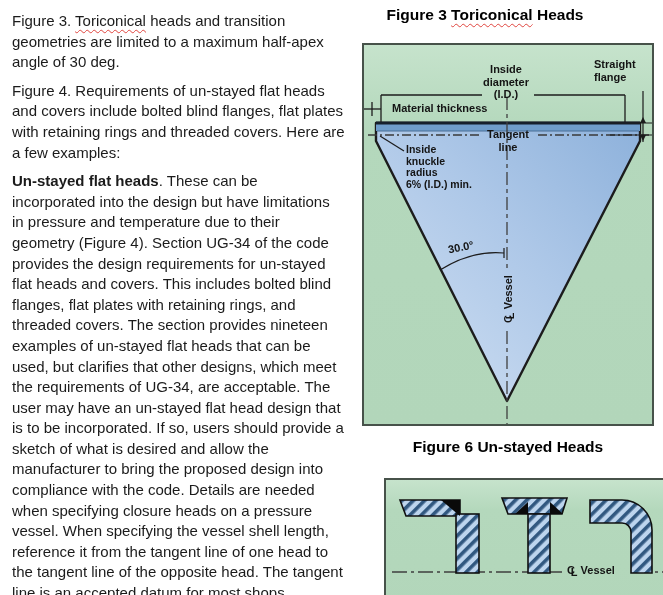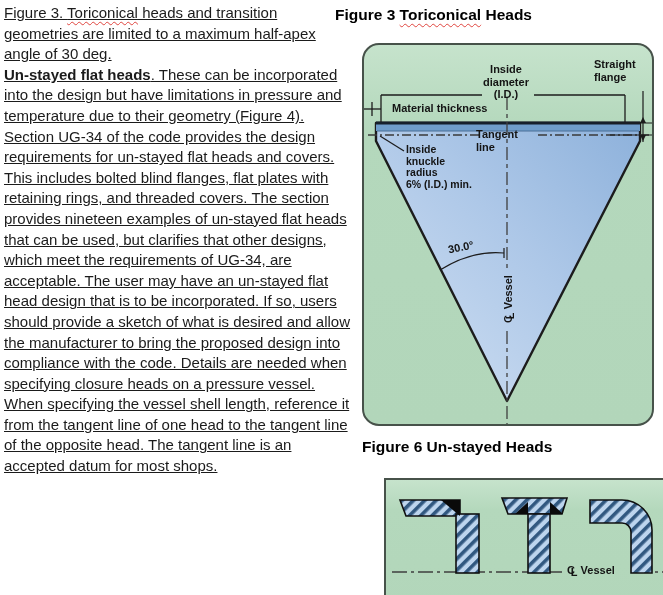--- a/index.html
+++ b/index.html
@@ -3,62 +3,63 @@
 <meta charset="utf-8">
 <style>
   * { margin:0; padding:0; box-sizing:border-box; }
   html,body { width:663px; height:595px; background:#ffffff; overflow:hidden;
               font-family:"Liberation Sans", sans-serif; }
   #canvas { position:relative; width:663px; height:595px; background:#ffffff; }
 
   
   .article { position:absolute; left:4px; top:3px; width:349px;
              font-size:15px; line-height:20.6px; color:#1b1b1b; }
-  .article p { margin:0;text-decoration:underline; }
+  .article p { margin:8px; }
   .misspelled { text-decoration:underline wavy #e0453f; text-decoration-thickness:1px;
                 text-underline-offset:3px; }
   .lead-bold { font-weight:bold; }
 
   
   .fig-caption { position:absolute; font-weight:bold; font-size:15.5px; color:#000;
-                 white-space:nowrap; }
+                 text-align:center; white-space:nowrap; }
   #fig3-caption { left:335px; top:6px; width:300px; }
   #fig4-caption { left:362px; top:438px; width:292px; }
 
   
   .figbox { position:absolute; border:2px solid #47524a;
             background:linear-gradient(180deg,#c6e3cc 0%, #b4d8bc 22%, #b2d6ba 100%); }
-  #fig3-box { left:362px; top:43px;  width:292px; height:383px;border-radius:17px; }
+  #fig3-box { left:362px; top:43px;  width:292px; height:383px; }
   #fig4-box { left:384px; top:478px; width:292px; height:140px; }
   .figbox svg { position:absolute; left:0; top:0; }
 
   
   .fl { position:absolute; font-weight:bold; color:#141414; font-size:11px;
         line-height:12.5px; white-space:pre-line; }
   #lbl-inside-diameter { left:100px; top:18px;  width:84px; text-align:center; }
   #lbl-straight-flange { left:230px; top:13px;  width:58px; text-align:left; }
   #lbl-material-thickness { left:28px; top:57px; white-space:nowrap; }
-  #lbl-tangent-line { left:112px; top:83px; width:64px; text-align:left; }
+  #lbl-tangent-line { left:112px; top:83px; width:64px; text-align:center; }
   #lbl-knuckle { left:42px; top:99px; font-size:10.5px; line-height:11.5px; }
   #lbl-angle { left:84px; top:196px; transform:rotate(-12deg); font-size:11px; }
   #lbl-cl-vessel3 { left:144px; top:254px; transform:translate(-50%,-50%) rotate(-90deg);
                     white-space:nowrap; }
   #lbl-cl-vessel4 { left:181px; top:84px; white-space:nowrap; }
 
   
   .clsym { display:inline-block; font-weight:bold; }
   .clsym .cl-l { position:relative; margin-left:-0.38em; top:0.17em; }
 </style>
 </head>
 <body>
 
 <div id="canvas">
 
   <div class="article">
     <p><span>Figure 3. </span><span class="misspelled">Toriconical</span><span> heads and transition geometries are limited to a maximum half-apex angle of 30 deg.</span></p>
+    <p><span>Figure 4. Requirements of un-stayed flat heads and covers include bolted blind flanges, flat plates with retaining rings and threaded covers. Here are a few examples:</span></p>
     <p><span class="lead-bold">Un-stayed flat heads</span><span>. These can be incorporated into the design but have limitations in pressure and temperature due to their geometry (Figure 4). Section UG-34 of the code provides the design requirements for un-stayed flat heads and covers. This includes bolted blind flanges, flat plates with retaining rings, and threaded covers. The section provides nineteen examples of un-stayed flat heads that can be used, but clarifies that other designs, which meet the requirements of UG-34, are acceptable. The user may have an un-stayed flat head design that is to be incorporated. If so, users should provide a sketch of what is desired and allow the manufacturer to bring the proposed design into compliance with the code. Details are needed when specifying closure heads on a pressure vessel. When specifying the vessel shell length, reference it from the tangent line of one head to the tangent line of the opposite head. The tangent line is an accepted datum for most shops.</span></p>
   </div>
 
   <div class="fig-caption" id="fig3-caption"><span>Figure 3 </span><span class="misspelled">Toriconical</span><span> Heads</span></div>
 
   <div class="figbox" id="fig3-box">
     <svg width="288" height="379" viewBox="0 0 288 379">
       <defs>
         <linearGradient id="coneGrad" x1="0" y1="1" x2="1" y2="0">
           <stop offset="0" stop-color="#d2e1f3"></stop>

